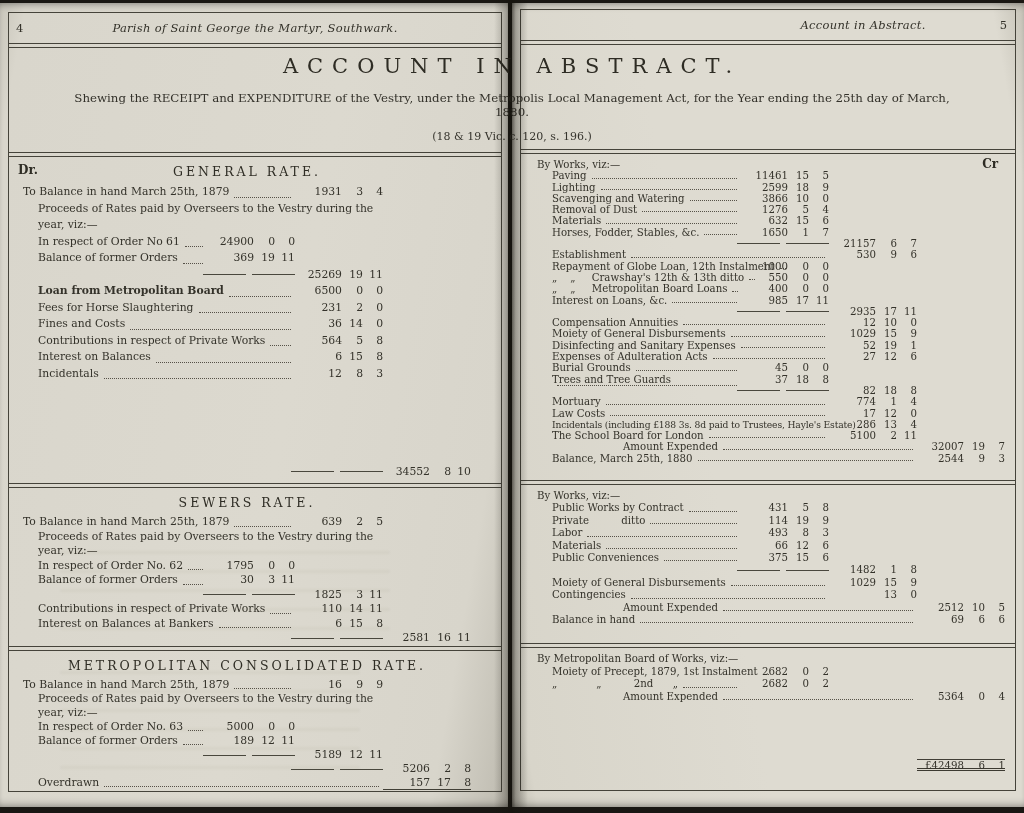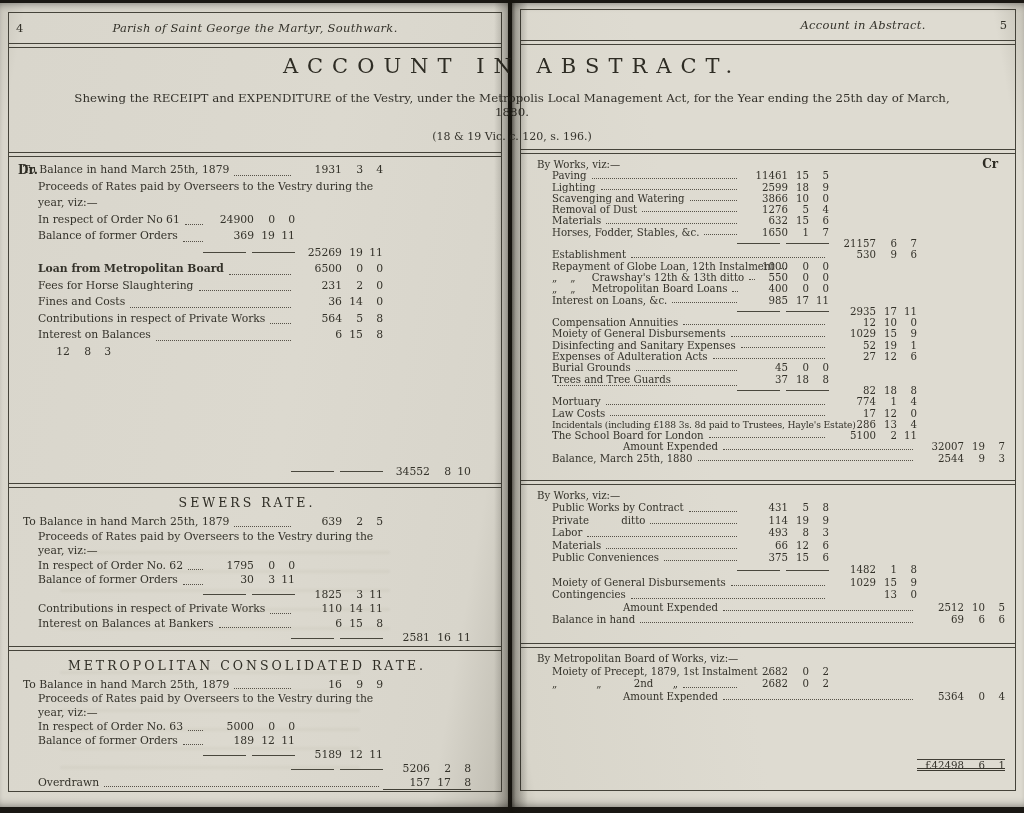--- a/index.html
+++ b/index.html
@@ -76,20 +76,21 @@
         <span class="pageno l">4</span>
         <span class="runtitle">Parish of Saint George the Martyr, Southwark.</span>
         <span></span>
       </div>
       <div class="dbl"></div>
       <div class="titlearea"></div>
       <div class="dbl"></div>
 
       <section class="acct-section" style="--rh:16.5px;height:318px;flex:none;">
         <span class="corner dr">Dr.</span>
+        <div class="sec-title">GENERAL RATE.</div>
         <div class="rows">
             <div class="row">
               <div class="lbl" style="padding-left: 0px;">
                 <span class="txt">To Balance in hand March 25th, 1879</span>
                 <span class="dots"></span>
               </div>
               <div class="grp gB">
                 <span class="cell p">1931</span>
                 <span class="cell s">3</span>
                 <span class="cell d">4</span>
@@ -240,20 +241,24 @@
                 <span class="cell s">15</span>
                 <span class="cell d">8</span>
               </div>
               <div class="grp gC">
                 <span class="cell p"></span>
                 <span class="cell s"></span>
                 <span class="cell d"></span>
               </div>
             </div>
             <div class="row">
+              <div class="lbl" style="padding-left: 15px;">
+                <span class="txt">Incidentals</span>
+                <span class="dots"></span>
+              </div>
               <div class="grp gB">
                 <span class="cell p">12</span>
                 <span class="cell s">8</span>
                 <span class="cell d">3</span>
               </div>
               <div class="grp gC">
                 <span class="cell p"></span>
                 <span class="cell s"></span>
                 <span class="cell d"></span>
               </div>

